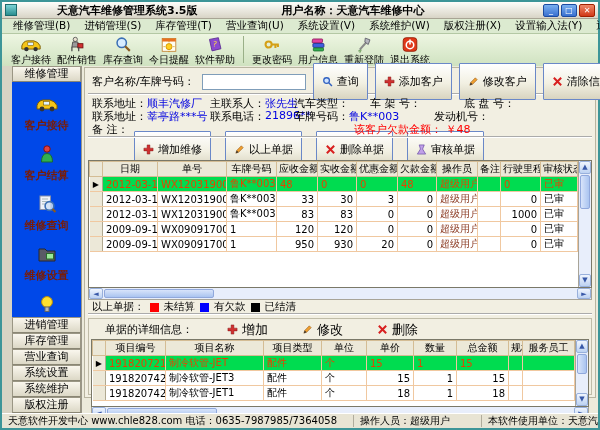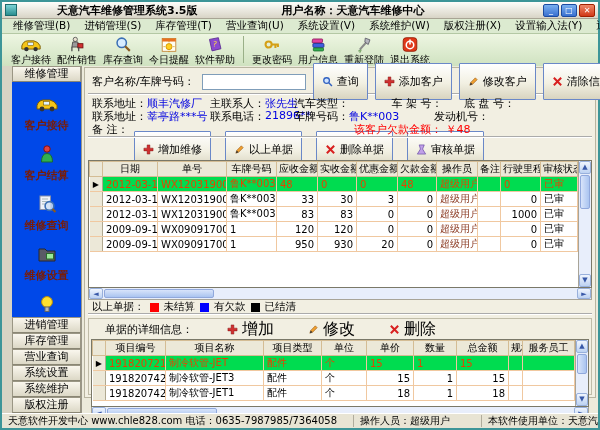--- a/index.html
+++ b/index.html
@@ -109,21 +109,21 @@
 
   .legend-row { height:14px; flex:none; display:flex; align-items:center; gap:5px;
                 font-size:10.5px; padding-left:4px; margin-top:1px;
                 border-bottom:2px groove #ffffff; }
   .legend-sq { width:9px; height:9px; display:inline-block; flex:none; }
 
   .detail-wrap { flex:1; display:flex; flex-direction:column; margin-top:3px;
                  border:1px solid #c0bca8; padding:1px 2px; min-height:0; }
   .detail-head { height:19px; flex:none; display:flex; align-items:center; gap:34px;
                  padding-left:14px; font-size:11px; }
-  .flat-btn { display:inline-flex; align-items:center; gap:4px; font-size:16px;
+  .flat-btn { display:inline-flex; align-items:center; gap:4px; font-size:13px;
               background:none; border:none; font-family:inherit; }
   .flat-btn svg { width:11px; height:11px; display:block; }
 
   
   .statusbar { height:15px; flex:none; background:#e8e4d4; border-top:1px solid #fff;
                display:flex; align-items:center; font-size:10px; }
   .status-sec { padding:0 6px; border-right:1px solid #b0ac9c; height:12px;
                 line-height:12px; white-space:nowrap; overflow:hidden; }
   .status-left { width:352px; flex:none; }
   .status-mid { width:128px; flex:none; }
@@ -353,21 +353,21 @@
               <span class="f-value">顺丰汽修厂</span>
             </span>
             <span class="i-field" style="width: 84px;">
               <span class="f-label">主联系人：</span>
               <span class="f-value">张先生</span>
             </span>
             <span class="i-field" style="width: 76px;">
               <span class="f-label">汽车类型：</span>
               <span class="f-value"></span>
             </span>
-            <span class="i-field" style="width: 94px; justify-content: center;">
+            <span class="i-field" style="width: 94px;">
               <span class="f-label">车 架 号：</span>
               <span class="f-value"></span>
             </span>
             <span class="i-field">
               <span class="f-label">底 盘 号：</span>
               <span class="f-value"></span>
             </span>
           </div>
         <div class="info-row" id="inforow2">
             <span class="i-field" style="width: 118px;">

